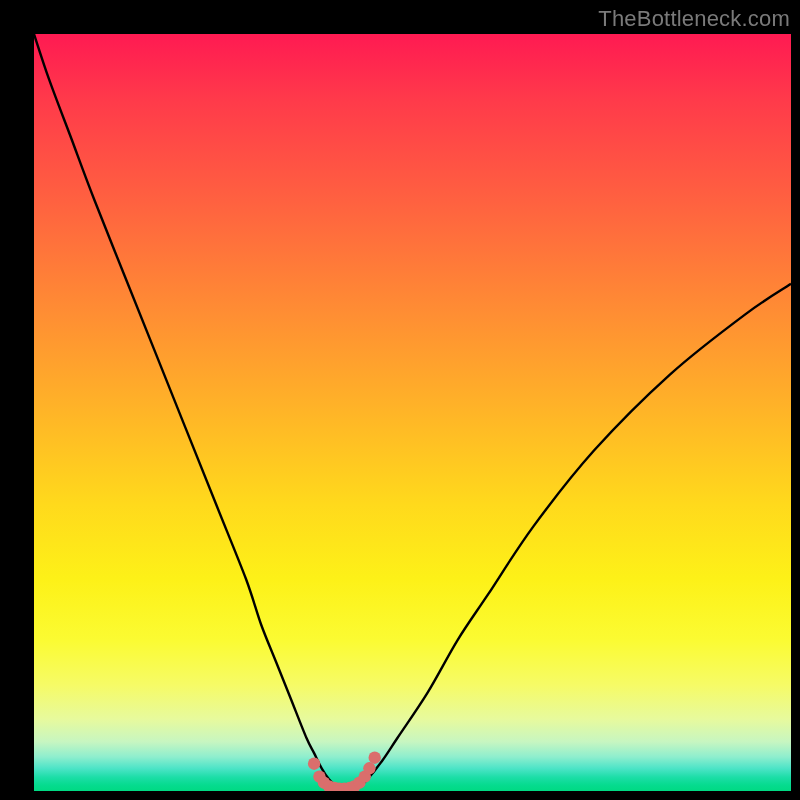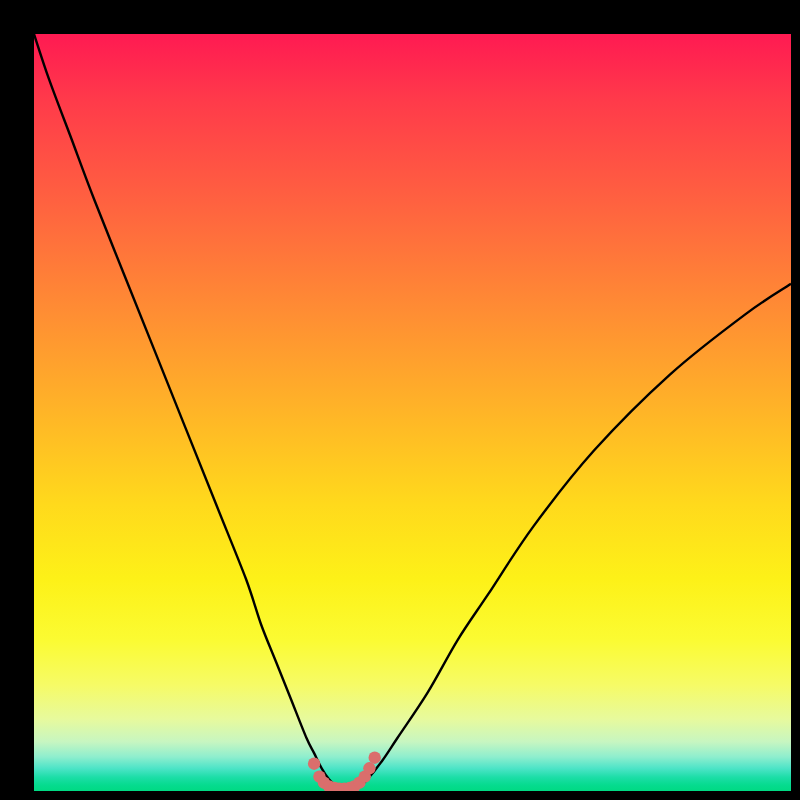--- a/index.html
+++ b/index.html
@@ -83,13 +83,14 @@
           <circle cx="315.7" cy="754.0" r="6.2" fill="#da6e6c"></circle>
           <circle cx="320.2" cy="752.5" r="6.2" fill="#da6e6c"></circle>
           <circle cx="325.5" cy="748.7" r="6.2" fill="#da6e6c"></circle>
           <circle cx="330.8" cy="742.6" r="6.2" fill="#da6e6c"></circle>
           <circle cx="335.4" cy="734.3" r="6.2" fill="#da6e6c"></circle>
           <circle cx="340.7" cy="723.7" r="6.2" fill="#da6e6c"></circle>
         </g>
     </svg>
   </div>
 
+  <div class="watermark">TheBottleneck.com</div>
 </div>
 
 </body></html>

